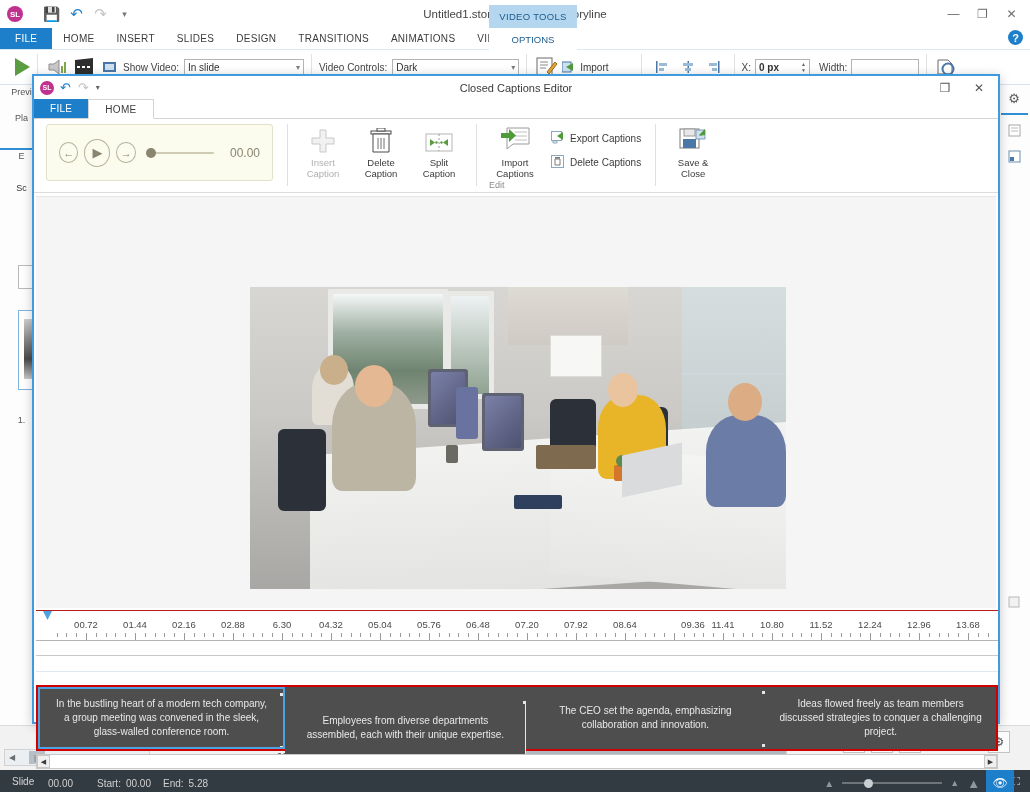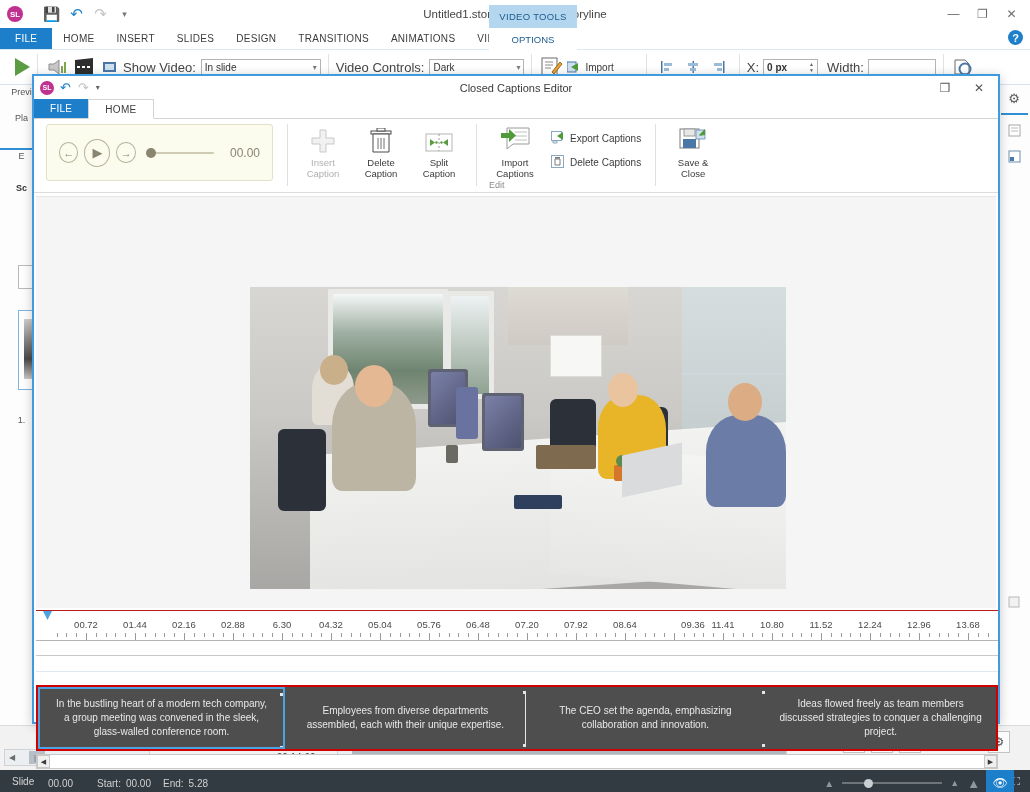--- a/index.html
+++ b/index.html
@@ -85,21 +85,21 @@
     position: absolute; left: 0; top: 50px; width: 1030px; height: 35px;
     background: #ffffff; border-bottom: 1px solid #d6e3ee;
     display: flex; align-items: center;
   }
   .rb-sep { width: 1px; height: 26px; background: #e2e2e2; margin: 0 7px; }
   .play-tri {
     width: 0; height: 0; border-left: 15px solid #5b9b42;
     border-top: 9px solid transparent; border-bottom: 9px solid transparent;
     margin-left: 15px;
   }
-  .lbl-small { font-size: 13px; color: #444; }
+  .lbl-small { font-size: 10px; color: #444; }
   .ico-box { width: 26px; height: 24px; display: flex; align-items: center; justify-content: center; }
   .combo {
     height: 17px; border: 1px solid #b4b4b4; background: #fff;
     display: flex; align-items: center; padding: 0 3px;
     font-size: 10px; color: #333;
   }
   .combo .arr { margin-left: auto; color: #7d7d7d; font-size: 8px; padding-left: 6px; }
   .spin {
     height: 17px; border: 1px solid #b4b4b4; background: #fff;
     display: flex; align-items: center; padding: 0 3px; font-size: 10px;
@@ -397,21 +397,21 @@
           <rect x="2" y="3" width="9" height="6" fill="#cfe0ef"></rect>
         </svg>
     </div>
     <div class="lbl-small">Show Video:</div>
     <div class="combo" style="width:120px; margin-left:5px;">
       <span>In slide</span>
       <span class="arr">▾</span>
     </div>
     <div class="rb-sep"></div>
     <div class="lbl-small">Video Controls:</div>
-    <div class="combo" style="width:95px; margin-left:5px;">
+    <div class="combo" style="width:127px; margin-left:5px;">
       <span>Dark</span>
       <span class="arr">▾</span>
     </div>
     <div class="rb-sep"></div>
     <div class="ico-box">
       <svg width="24" height="22" viewBox="0 0 24 22">
           <rect x="2" y="2" width="15" height="17" fill="#fff" stroke="#6b6b6b"></rect>
           <line x1="5" y1="6" x2="13" y2="6" stroke="#8a8a8a"></line>
           <line x1="5" y1="9" x2="13" y2="9" stroke="#8a8a8a"></line>
           <line x1="5" y1="12" x2="11" y2="12" stroke="#8a8a8a"></line>
@@ -466,21 +466,21 @@
           <path d="M3 3 h10 l4 4 v10 h-14 z" fill="#fff" stroke="#6b6b6b"></path>
           <circle cx="13" cy="12" r="5.5" fill="none" stroke="#4a77a8" stroke-width="2"></circle>
         </svg>
     </div>
   </div>
 
   <div class="left-rail">
     <div class="rail-txt">Previ</div>
     <div class="rail-txt" style="padding-top:16px;">Pla</div>
     <div class="rail-txt" style="padding-top:28px;">E</div>
-    <div class="rail-txt" style="padding-top:22px; color:#333;font-weight:bold;">Sc</div>
+    <div class="rail-txt" style="padding-top:22px; color:#333;">Sc</div>
     <div style="position:absolute; left:18px; top:180px; width:26px; height:24px; border:1px solid #b9b9b9; background:#fff;"></div>
     <div class="thumb-panel">
         <div class="thumb-inner"></div>
       </div>
     <div class="rail-txt" style="padding-top:222px;">1.</div>
     <div style="position:absolute; left:0; top:63px; width:44px; height:2px; background:#2f8fd4;"></div>
   </div>
 
   <div class="right-rail">
     <div class="rail-ico">⚙</div>
@@ -877,21 +877,21 @@
 
     <div class="cc-blocks">
       <div class="cc-block selected" style="width:25.8%;">
         <span>In the bustling heart of a modern tech company, a group meeting was convened in the sleek, glass-walled conference room.</span>
         <span class="cc-handle">
             <span class="handle-cap"></span>
             <span class="handle-bar"></span>
             <span class="handle-cap"></span>
           </span>
       </div>
-      <div class="cc-block" style="width:25.1%;">
+      <div class="cc-block" style="width:25.1%;margin-top:10px;">
         <span>Employees from diverse departments assembled, each with their unique expertise.</span>
         <span class="cc-handle">
             <span class="handle-cap"></span>
             <span class="handle-bar"></span>
             <span class="handle-cap"></span>
           </span>
       </div>
       <div class="cc-block" style="width:25.0%;">
         <span>The CEO set the agenda, emphasizing collaboration and innovation.</span>
         <span class="cc-handle">

